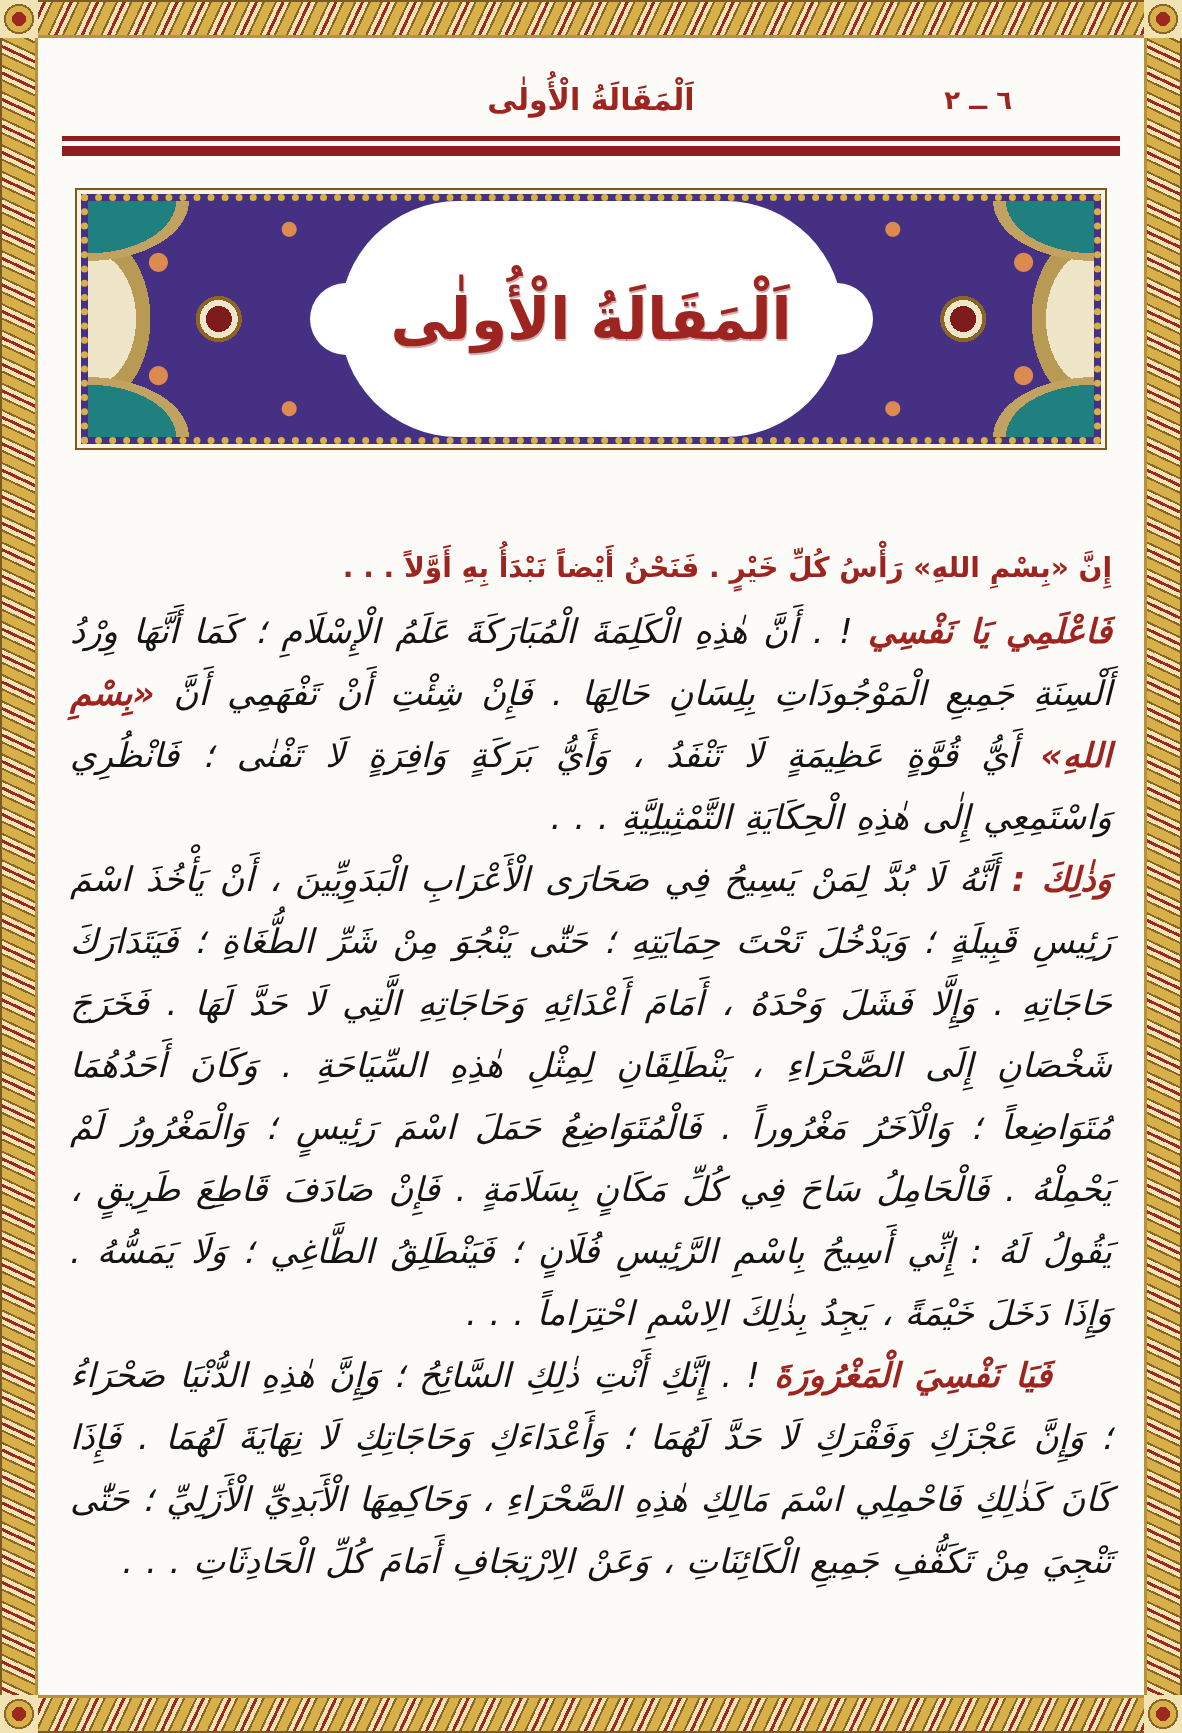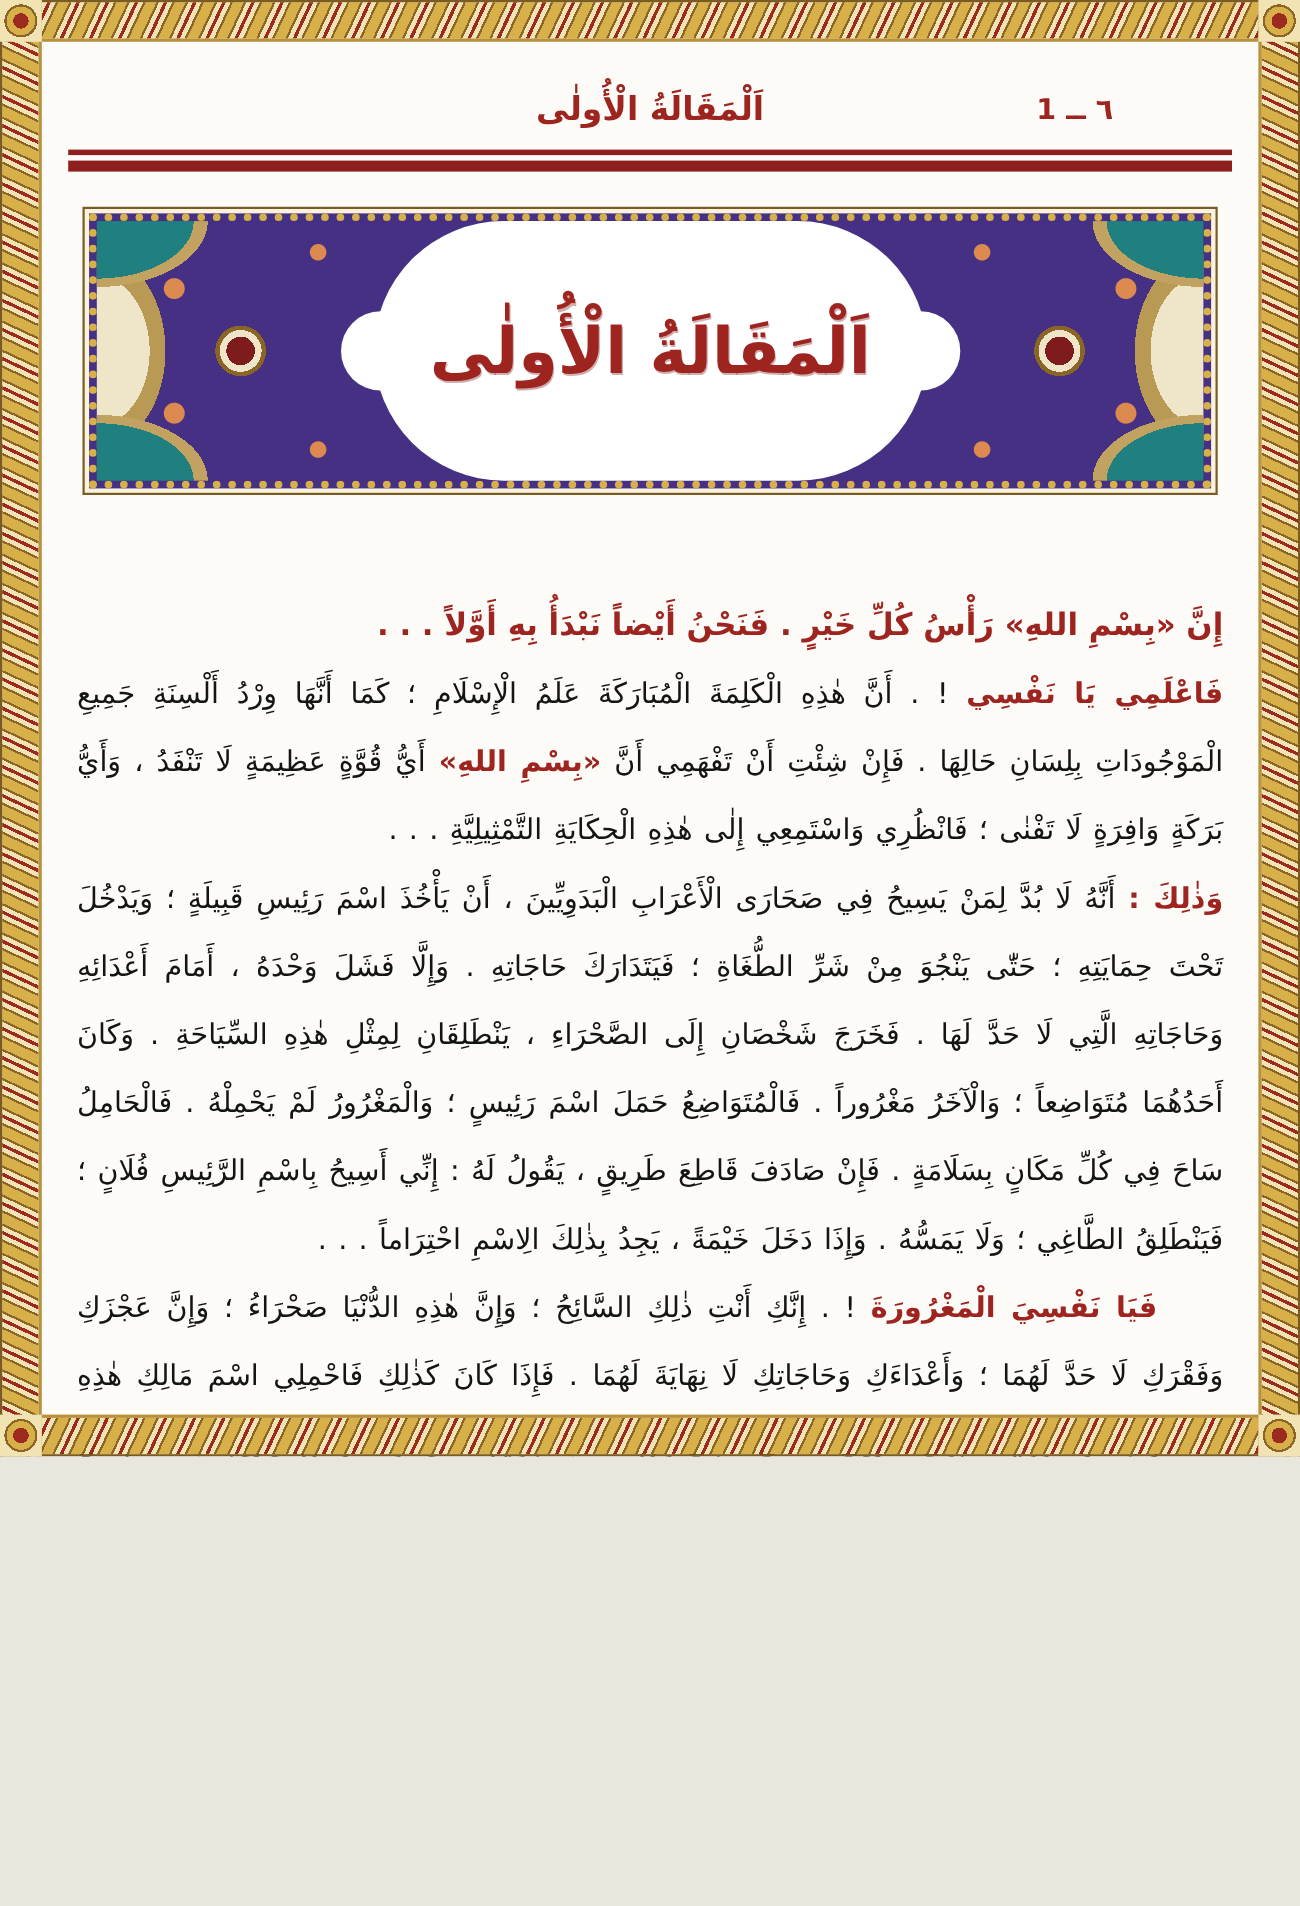--- a/index.html
+++ b/index.html
@@ -12,21 +12,21 @@
     --panel-purple:#453084;
     --panel-teal:#20807f;
     --panel-tan:#c2a260;
     --panel-cream:#efe5c8;
     --panel-orange:#dd8a50;
     --panel-darkred:#7e1b1b;
   }
   *{box-sizing:border-box;}
   html,body{margin:0;padding:0;}
   body{font-family:"DejaVu Sans",sans-serif;background:#e9e6de;}
-  .page{position:relative;width:1182px;height:1324px;margin:0 auto;background:#fcfbf8;overflow:hidden;}
+  .page{position:relative;width:1182px;height:1733px;margin:0 auto;background:#fcfbf8;overflow:hidden;}
 
   
   .bframe{position:absolute;z-index:5;}
   .bf-top,.bf-bottom{left:0;right:0;height:38px;
     background:repeating-linear-gradient(115deg,var(--border-gold) 0 9px,var(--border-brown) 9px 11px,var(--border-cream) 11px 15px,var(--border-red) 15px 18px,var(--border-cream) 18px 22px,var(--border-brown) 22px 24px);}
   .bf-top{top:0;border-bottom:3px solid #b8923a;border-top:2px solid #7a5c23;}
   .bf-bottom{bottom:0;border-top:3px solid #b8923a;border-bottom:2px solid #7a5c23;}
   .bf-left,.bf-right{top:0;bottom:0;width:38px;
     background:repeating-linear-gradient(25deg,var(--border-gold) 0 9px,var(--border-brown) 9px 11px,var(--border-cream) 11px 15px,var(--border-red) 15px 18px,var(--border-cream) 18px 22px,var(--border-brown) 22px 24px);}
   .bf-left{left:0;border-right:3px solid #b8923a;border-left:2px solid #7a5c23;}
@@ -72,21 +72,21 @@
   .cartouche{position:absolute;top:0;bottom:0;left:25%;right:25%;background:#fff;border-radius:120px;
     display:flex;align-items:center;justify-content:center;}
   .cartouche::before,.cartouche::after{content:"";position:absolute;top:50%;width:72px;height:72px;margin-top:-36px;background:#fff;border-radius:50%;}
   .cartouche::before{left:-30px;}
   .cartouche::after{right:-30px;}
   .chapter-title{margin:0;font-size:58px;font-weight:bold;color:var(--accent-red);text-shadow:1px 2px 0 rgba(122,22,22,.35);white-space:nowrap;}
 
   
   .text{padding:0 32px;margin-top:86px;color:#141414;}
   .basmala{margin:0;text-align:right;font-size:28px;font-weight:bold;color:var(--accent-red);line-height:64px;}
-  .para{margin:0;font-size:26px;line-height:62px;text-align:justify;word-spacing:2px;}
+  .para{margin:0;font-size:34px;line-height:62px;text-align:justify;word-spacing:2px;font-style:italic;}
   .para .accent{color:var(--accent-red);font-weight:bold;}
   .para.indented{text-indent:60px;}
 </style>
 </head>
 <body>
 
 <div class="page">
 
   <div class="bframe bf-top"></div>
   <div class="bframe bf-bottom"></div>
@@ -94,21 +94,21 @@
   <div class="bframe bf-right"></div>
   <div class="bcorner c-tl"></div>
   <div class="bcorner c-tr"></div>
   <div class="bcorner c-bl"></div>
   <div class="bcorner c-br"></div>
 
   <div class="content">
 
     <header class="header">
       <div class="running-title">اَلْمَقَالَةُ الْأُولٰى</div>
-      <div class="page-number">٦ ــ 1</div>
+      <div class="page-number">٦ ــ ٢</div>
     </header>
 
     <div class="double-rule">
       <div class="rule thin"></div>
       <div class="rule thick"></div>
     </div>
 
     <section class="ornament">
       <div class="orn-frame">
         <div class="orn-bg"></div>

